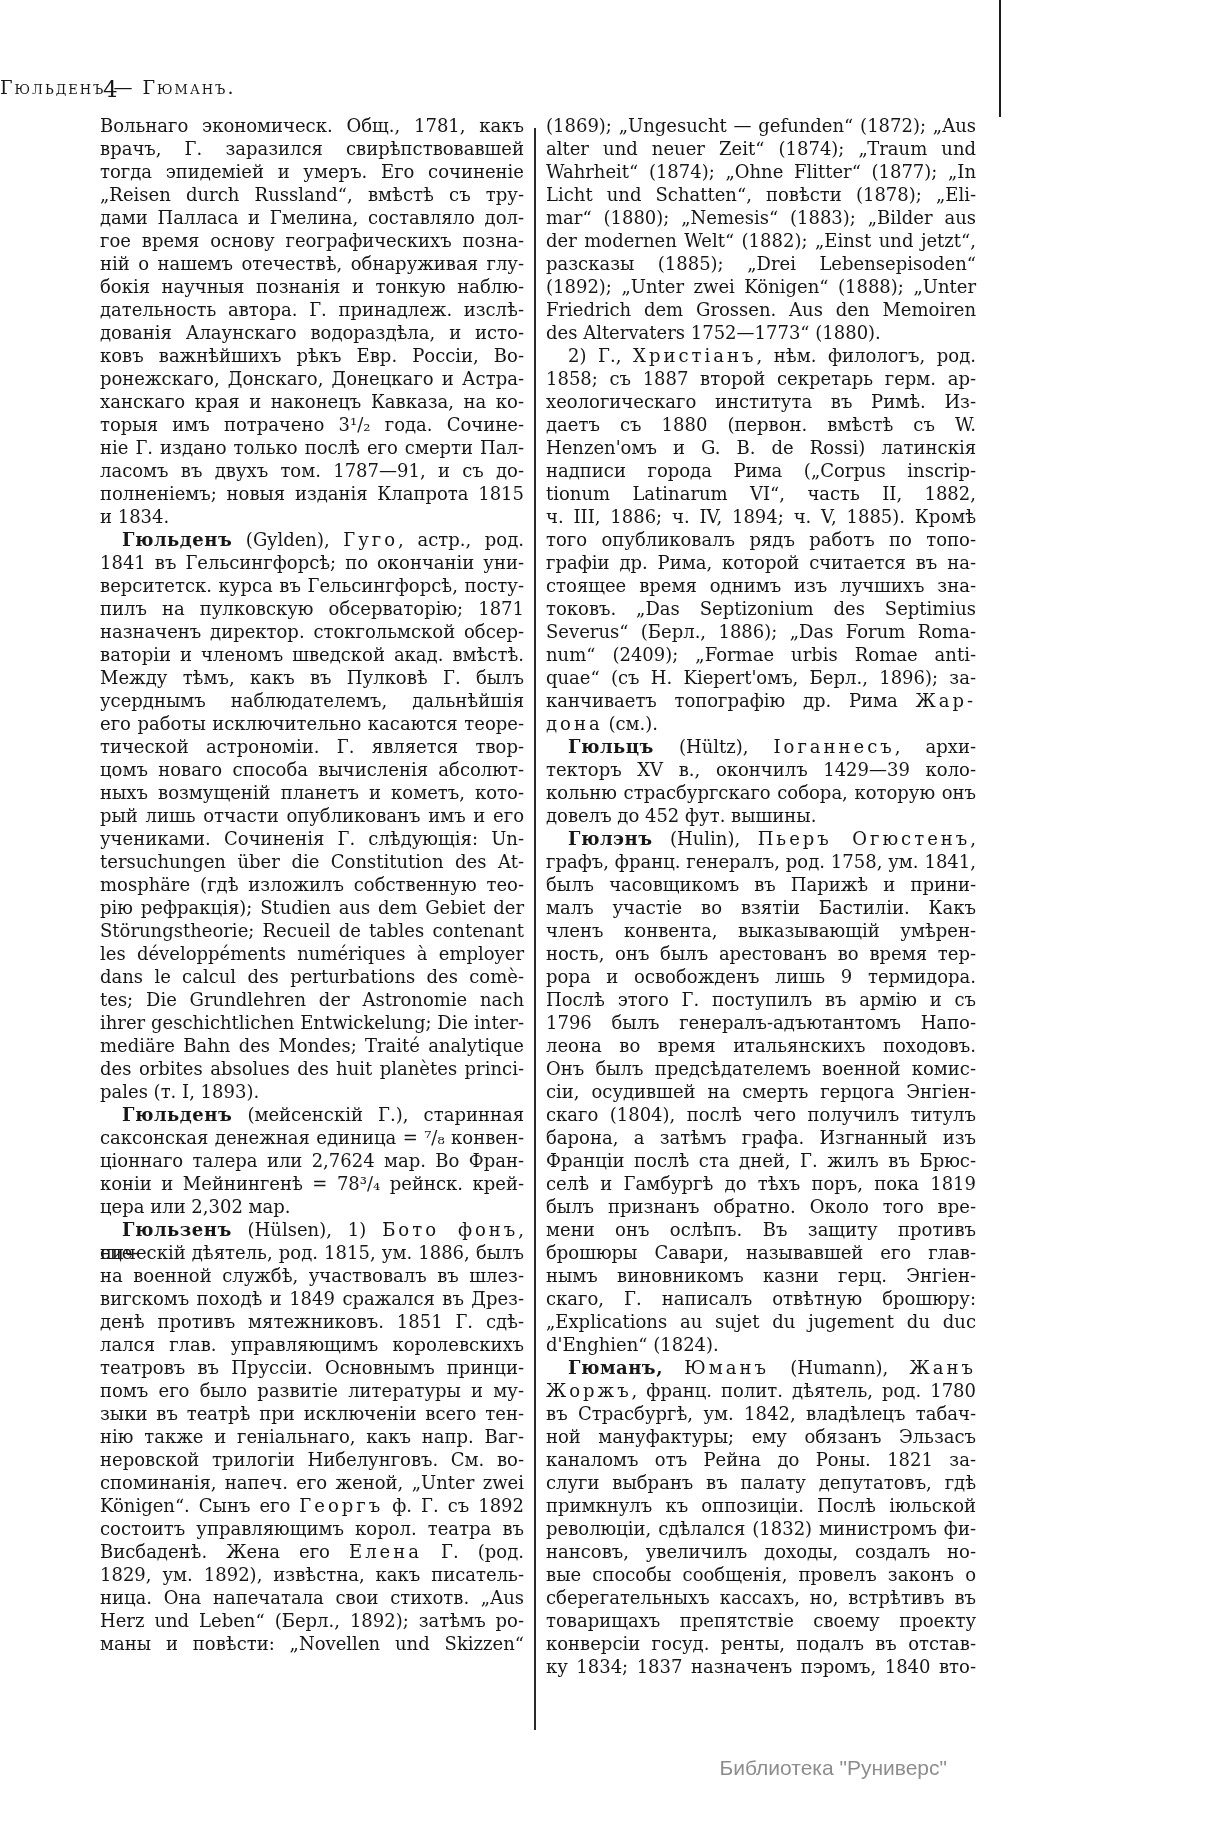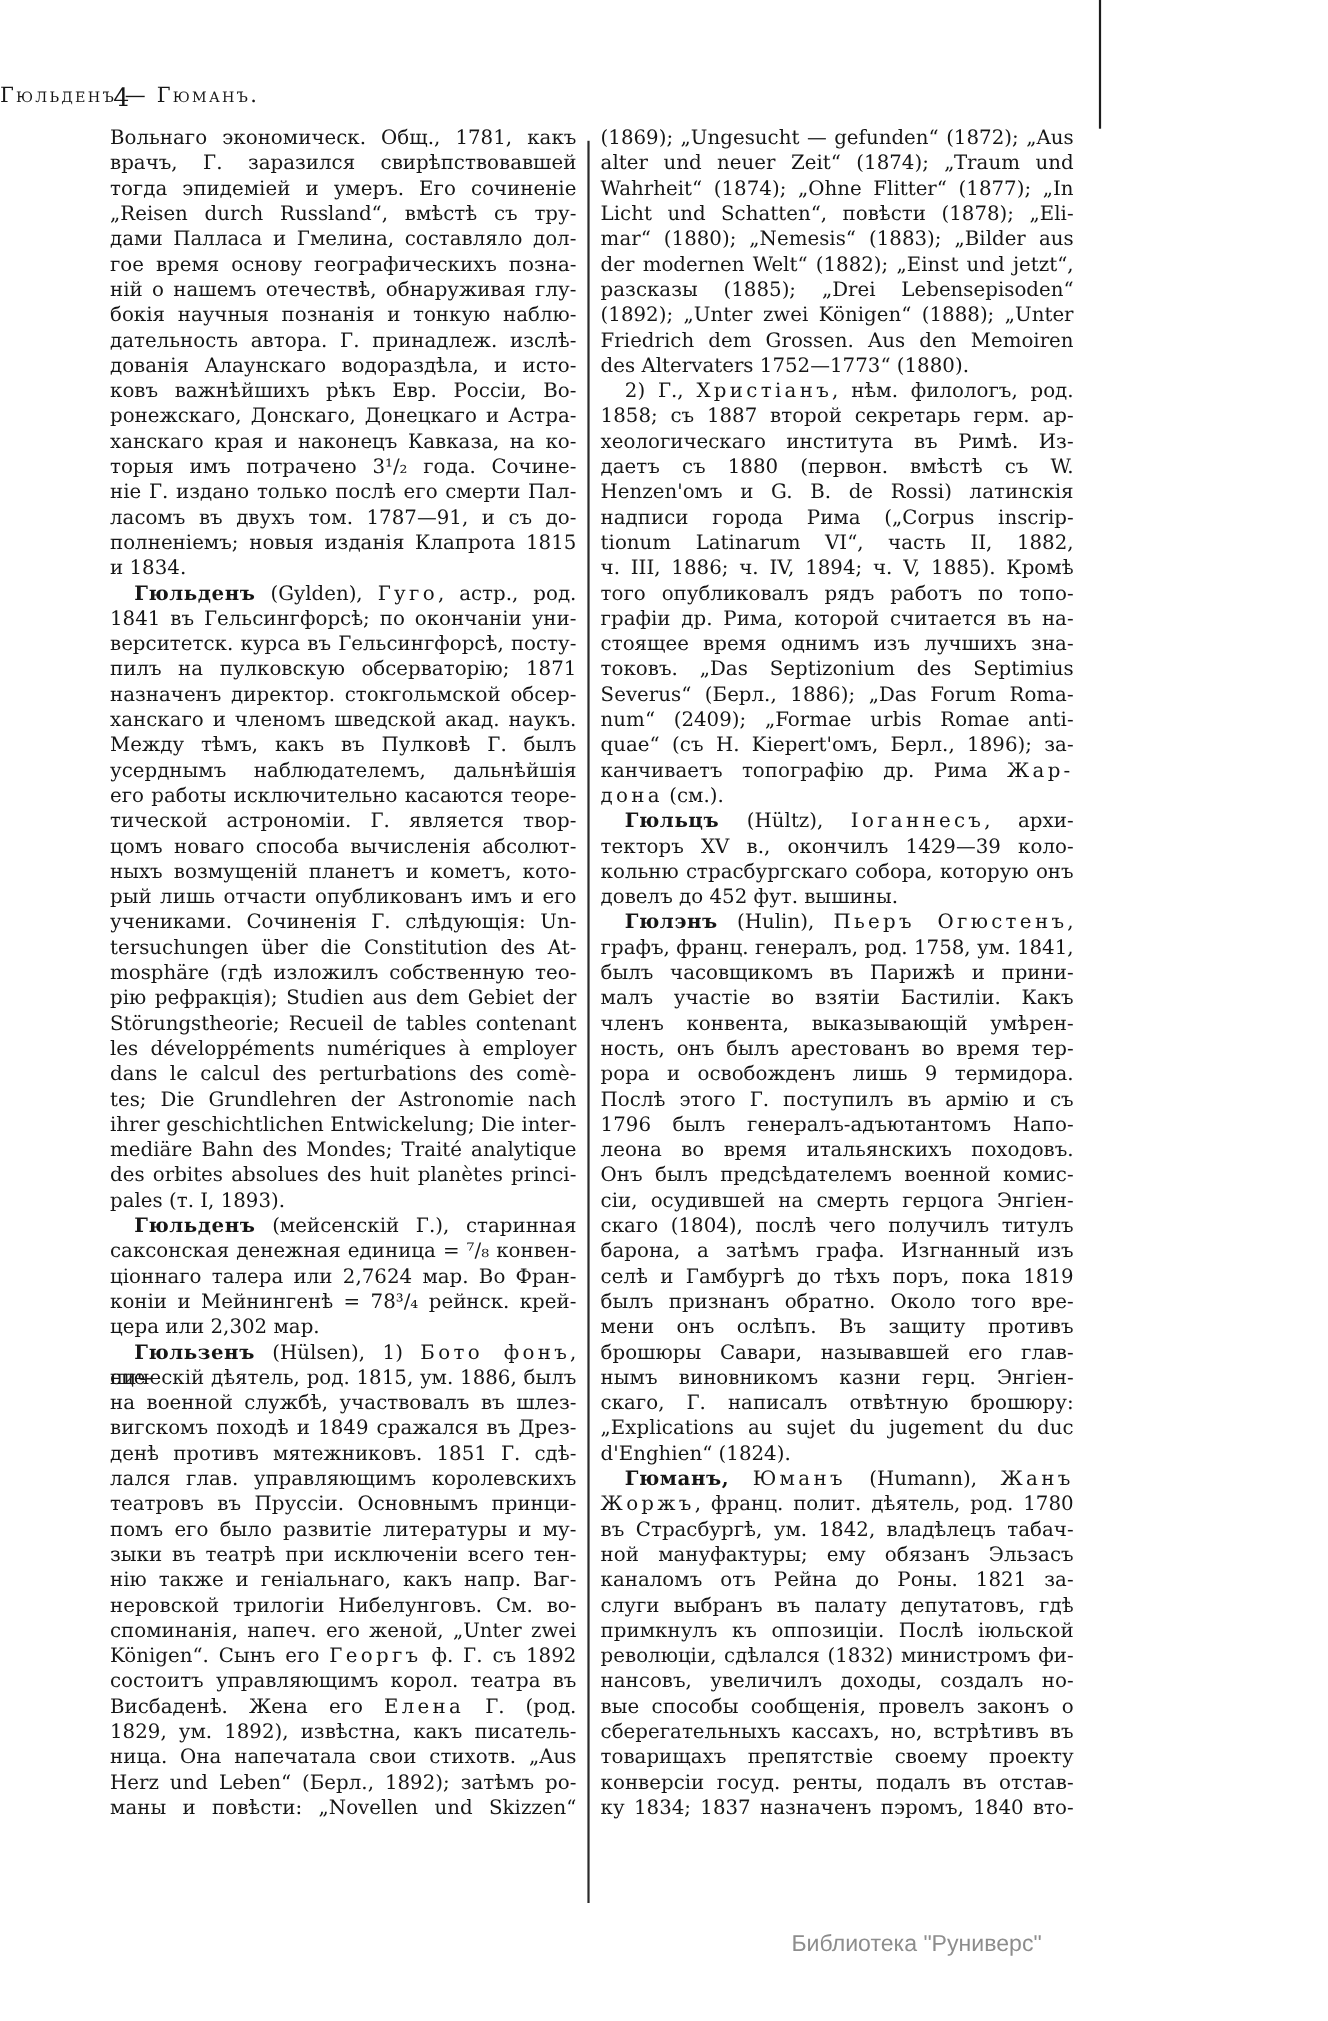--- a/index.html
+++ b/index.html
@@ -72,21 +72,21 @@
       <div class="line">торыя имъ потрачено 3¹/₂ года. Сочине-</div>
       <div class="line">ніе Г. издано только послѣ его смерти Пал-</div>
       <div class="line">ласомъ въ двухъ том. 1787—91, и съ до-</div>
       <div class="line">полненіемъ; новыя изданія Клапрота 1815</div>
       <div class="line end">и 1834.</div>
       <div class="line indent"><span class="hw">Гюльденъ</span> (Gylden), <span class="sp">Гуго</span>, астр., род.</div>
       <div class="line">1841 въ Гельсингфорсѣ; по окончаніи уни-</div>
       <div class="line">верситетск. курса въ Гельсингфорсѣ, посту-</div>
       <div class="line">пилъ на пулковскую обсерваторію; 1871</div>
       <div class="line">назначенъ директор. стокгольмской обсер-</div>
-      <div class="line">ханскаго и членомъ шведской акад. наукъ.</div>
+      <div class="line">ваторіи и членомъ шведской акад. вмѣстѣ.</div>
       <div class="line">Между тѣмъ, какъ въ Пулковѣ Г. былъ</div>
       <div class="line">усерднымъ наблюдателемъ, дальнѣйшія</div>
       <div class="line">его работы исключительно касаются теоре-</div>
       <div class="line">тической астрономіи. Г. является твор-</div>
       <div class="line">цомъ новаго способа вычисленія абсолют-</div>
       <div class="line">ныхъ возмущеній планетъ и кометъ, кото-</div>
       <div class="line">рый лишь отчасти опубликованъ имъ и его</div>
       <div class="line">учениками. Сочиненія Г. слѣдующія: Un-</div>
       <div class="line">tersuchungen über die Constitution des At-</div>
       <div class="line">mosphäre (гдѣ изложилъ собственную тео-</div>
@@ -163,20 +163,21 @@
       <div class="line">членъ конвента, выказывающій умѣрен-</div>
       <div class="line">ность, онъ былъ арестованъ во время тер-</div>
       <div class="line">рора и освобожденъ лишь 9 термидора.</div>
       <div class="line">Послѣ этого Г. поступилъ въ армію и съ</div>
       <div class="line">1796 былъ генералъ-адъютантомъ Напо-</div>
       <div class="line">леона во время итальянскихъ походовъ.</div>
       <div class="line">Онъ былъ предсѣдателемъ военной комис-</div>
       <div class="line">сіи, осудившей на смерть герцога Энгіен-</div>
       <div class="line">скаго (1804), послѣ чего получилъ титулъ</div>
       <div class="line">барона, а затѣмъ графа. Изгнанный изъ</div>
+      <div class="line">Франціи послѣ ста дней, Г. жилъ въ Брюс-</div>
       <div class="line">селѣ и Гамбургѣ до тѣхъ поръ, пока 1819</div>
       <div class="line">былъ признанъ обратно. Около того вре-</div>
       <div class="line">мени онъ ослѣпъ. Въ защиту противъ</div>
       <div class="line">брошюры Савари, называвшей его глав-</div>
       <div class="line">нымъ виновникомъ казни герц. Энгіен-</div>
       <div class="line">скаго, Г. написалъ отвѣтную брошюру:</div>
       <div class="line">„Explications au sujet du jugement du duc</div>
       <div class="line end">d'Enghien“ (1824).</div>
       <div class="line indent"><span class="hw">Гюманъ,</span> <span class="sp">Юманъ</span> (Humann), <span class="sp">Жанъ</span></div>
       <div class="line"><span class="sp">Жоржъ</span>, франц. полит. дѣятель, род. 1780</div>

